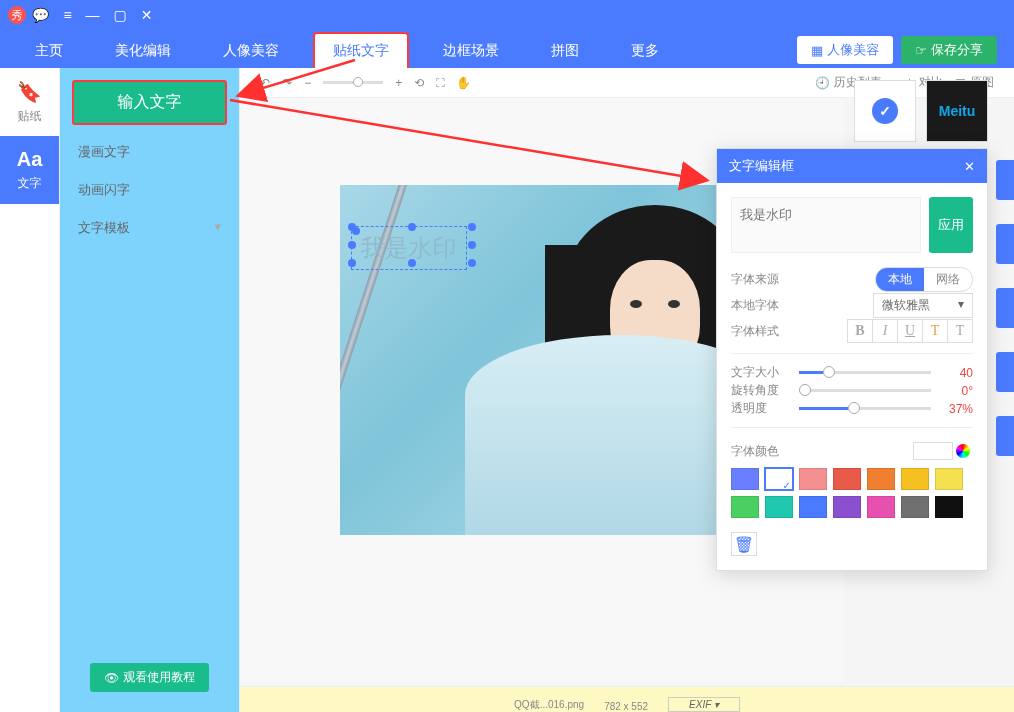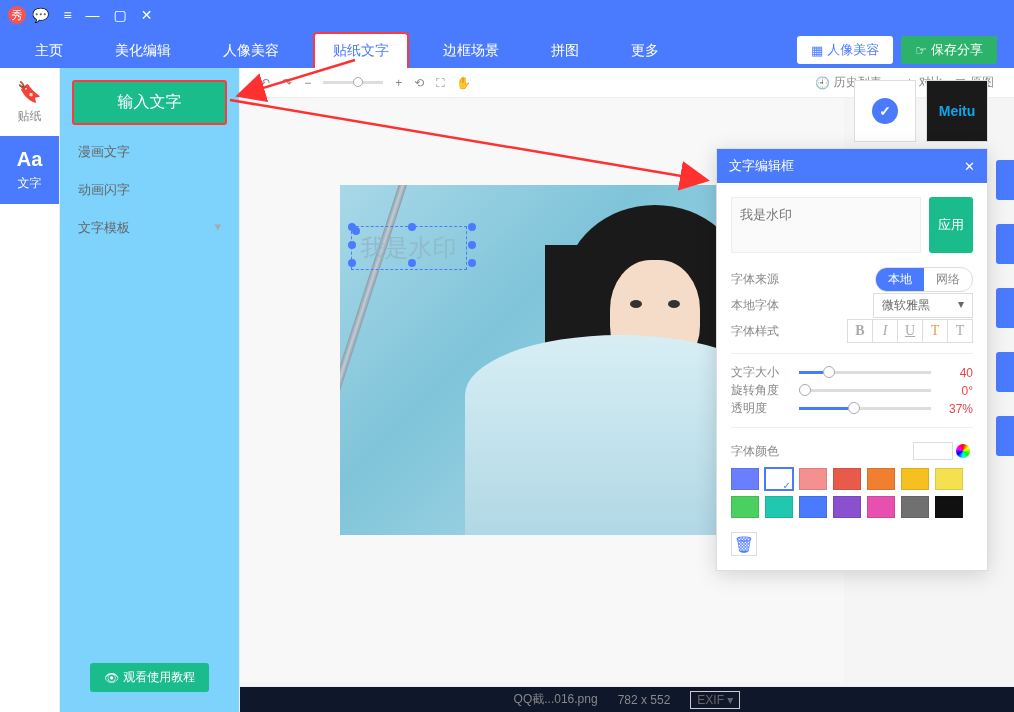--- a/index.html
+++ b/index.html
@@ -90,22 +90,22 @@
     .color-preview { margin-left:auto; width:40px; height:18px; border:1px solid #ddd; background:#fff; position:relative;}
     .color-preview::after{content:""; position:absolute; right:-18px; top:1px; width:14px; height:14px; border-radius:50%; background:conic-gradient(red,yellow,lime,cyan,blue,magenta,red);}
     .swatches { display: flex; flex-wrap: wrap; gap: 6px; margin-top: 6px; }
     .swatch { width: 28px; height: 22px; cursor: pointer; border: 1px solid rgba(0,0,0,0.1);}
     .swatch.sel { outline: 2px solid #4a7bff; outline-offset:-1px; position:relative;}
     .swatch.sel::after{content:"✓"; position:absolute; right:1px; bottom:-2px; color:#4a7bff; font-size:10px;}
     .trash { margin-top: 14px; width: 26px; height: 24px; border: 1px solid #ddd; color: #4a7bff; display:flex; align-items:center; justify-content:center; cursor:pointer;}
     .hr { border: none; border-top: 1px solid #eee; margin: 10px 0; }
 
     
-    .statusbar { position: absolute; bottom: 0; left: 240px; right: 0; height: 26px; background: #0f172a; border-top: 1px solid #eee; display: flex; align-items: center; gap: 20px; padding: 0 20px; font-size: 12px; color: #888; justify-content:center;}
-    .exif { border: 1px solid #ccc; padding: 1px 6px; color:#666;}
+    .statusbar { position: absolute; bottom: 0; left: 240px; right: 0; height: 26px; background: #fef9c3; border-top: 1px solid #eee; display: flex; align-items: flex-end; gap: 20px; padding: 0 20px; font-size: 10px; color: #888; justify-content:center;}
+    .exif { border: 1px solid #ccc; padding: 1px 20px; color:#666;font-style:italic;}
 
     
     svg.annot { position: absolute; top: 0; left: 0; pointer-events: none; z-index: 200; }
   </style>
 </head>
 <body>
 
 <div class="titlebar">
   <div class="logo-circle">秀</div>
   <div class="titlebar-icons">

